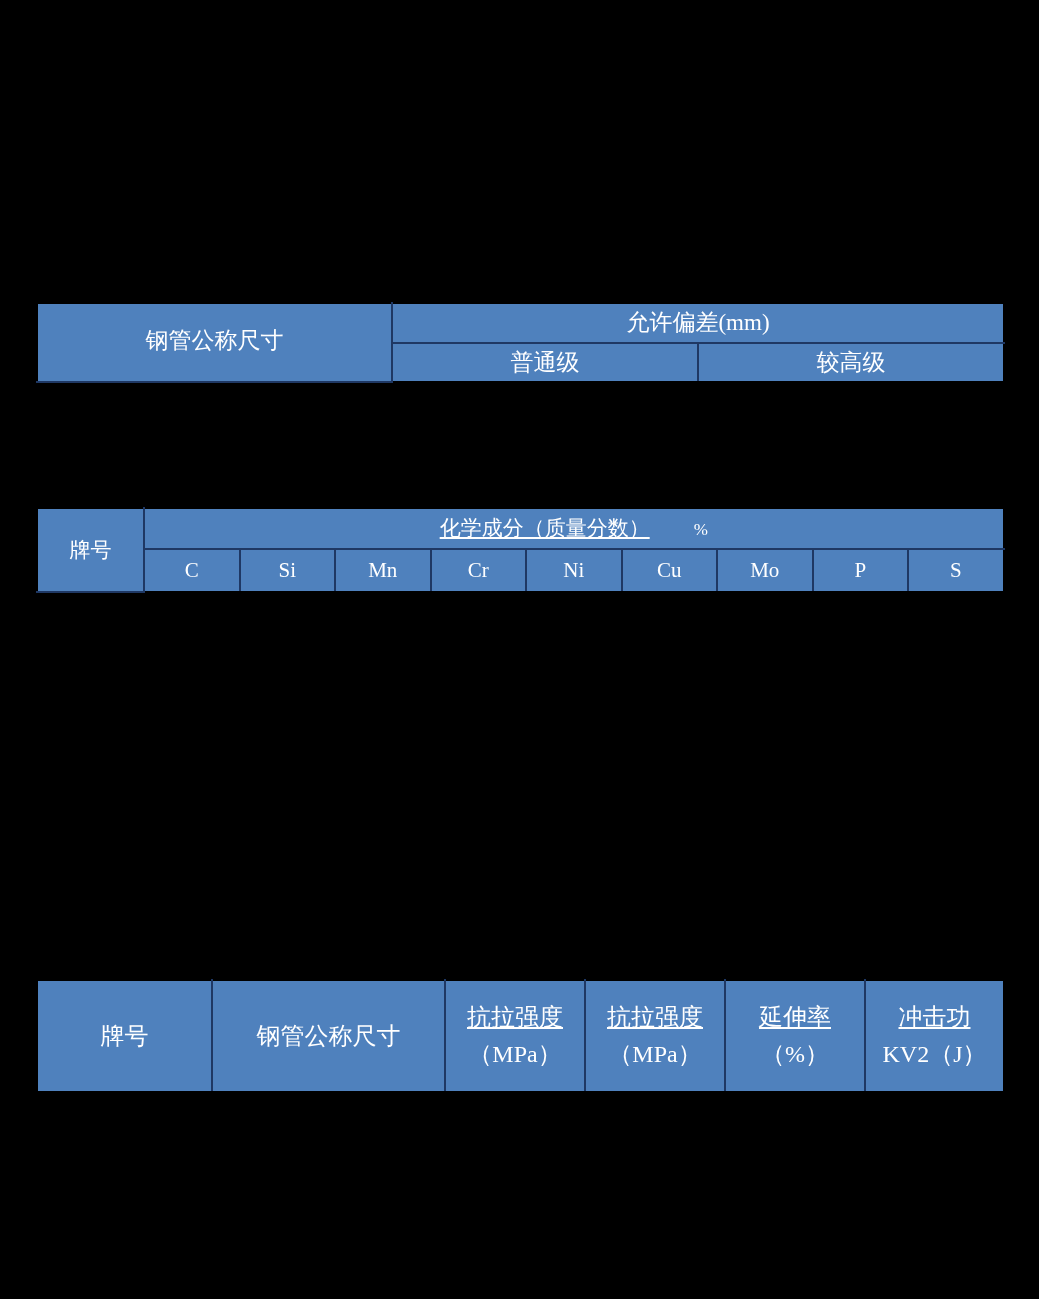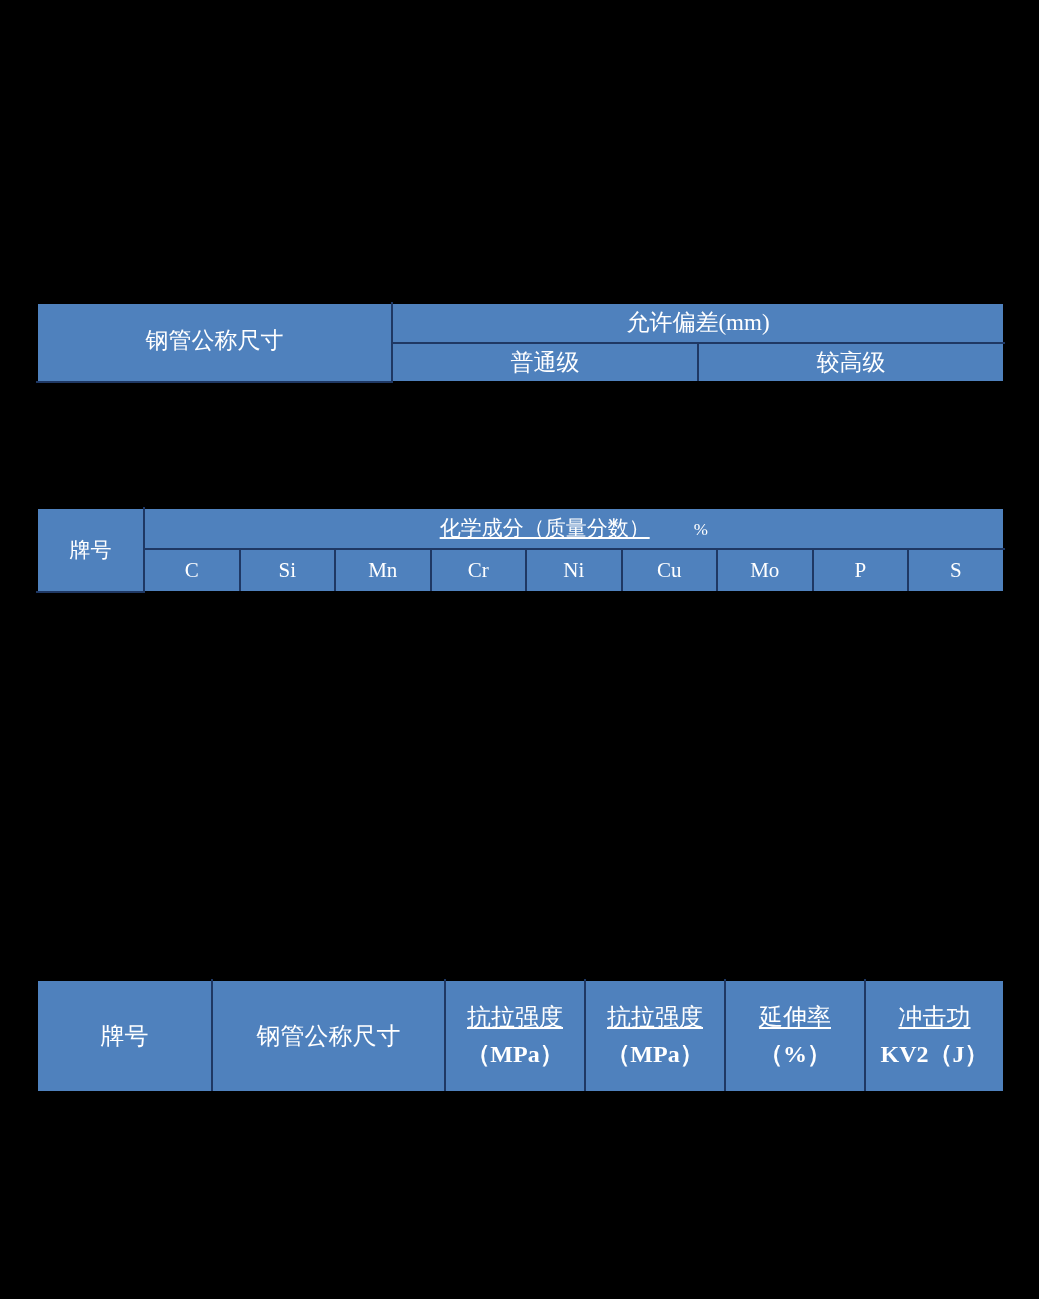--- a/index.html
+++ b/index.html
@@ -72,21 +72,21 @@
     left: 36px;
     top: 979px;
     width: 967px;
   }
   #table-mechanical-properties td {
     font-size: 24px;
     height: 110px;
   }
   .stack { display: block; }
   .stack .l1 { display: block; text-decoration: underline; }
-  .stack .l2 { display: block; margin-top: 6px; font-weight: bold; }
+  .stack .l2 { display: block; margin-top: 6px; }
 </style>
 </head>
 <body>
 
 <div class="doc-canvas">
 
   <table id="table-dimension-tolerance" class="tbl">
     <colgroup>
       <col style="width:355px">
       <col style="width:306px">

